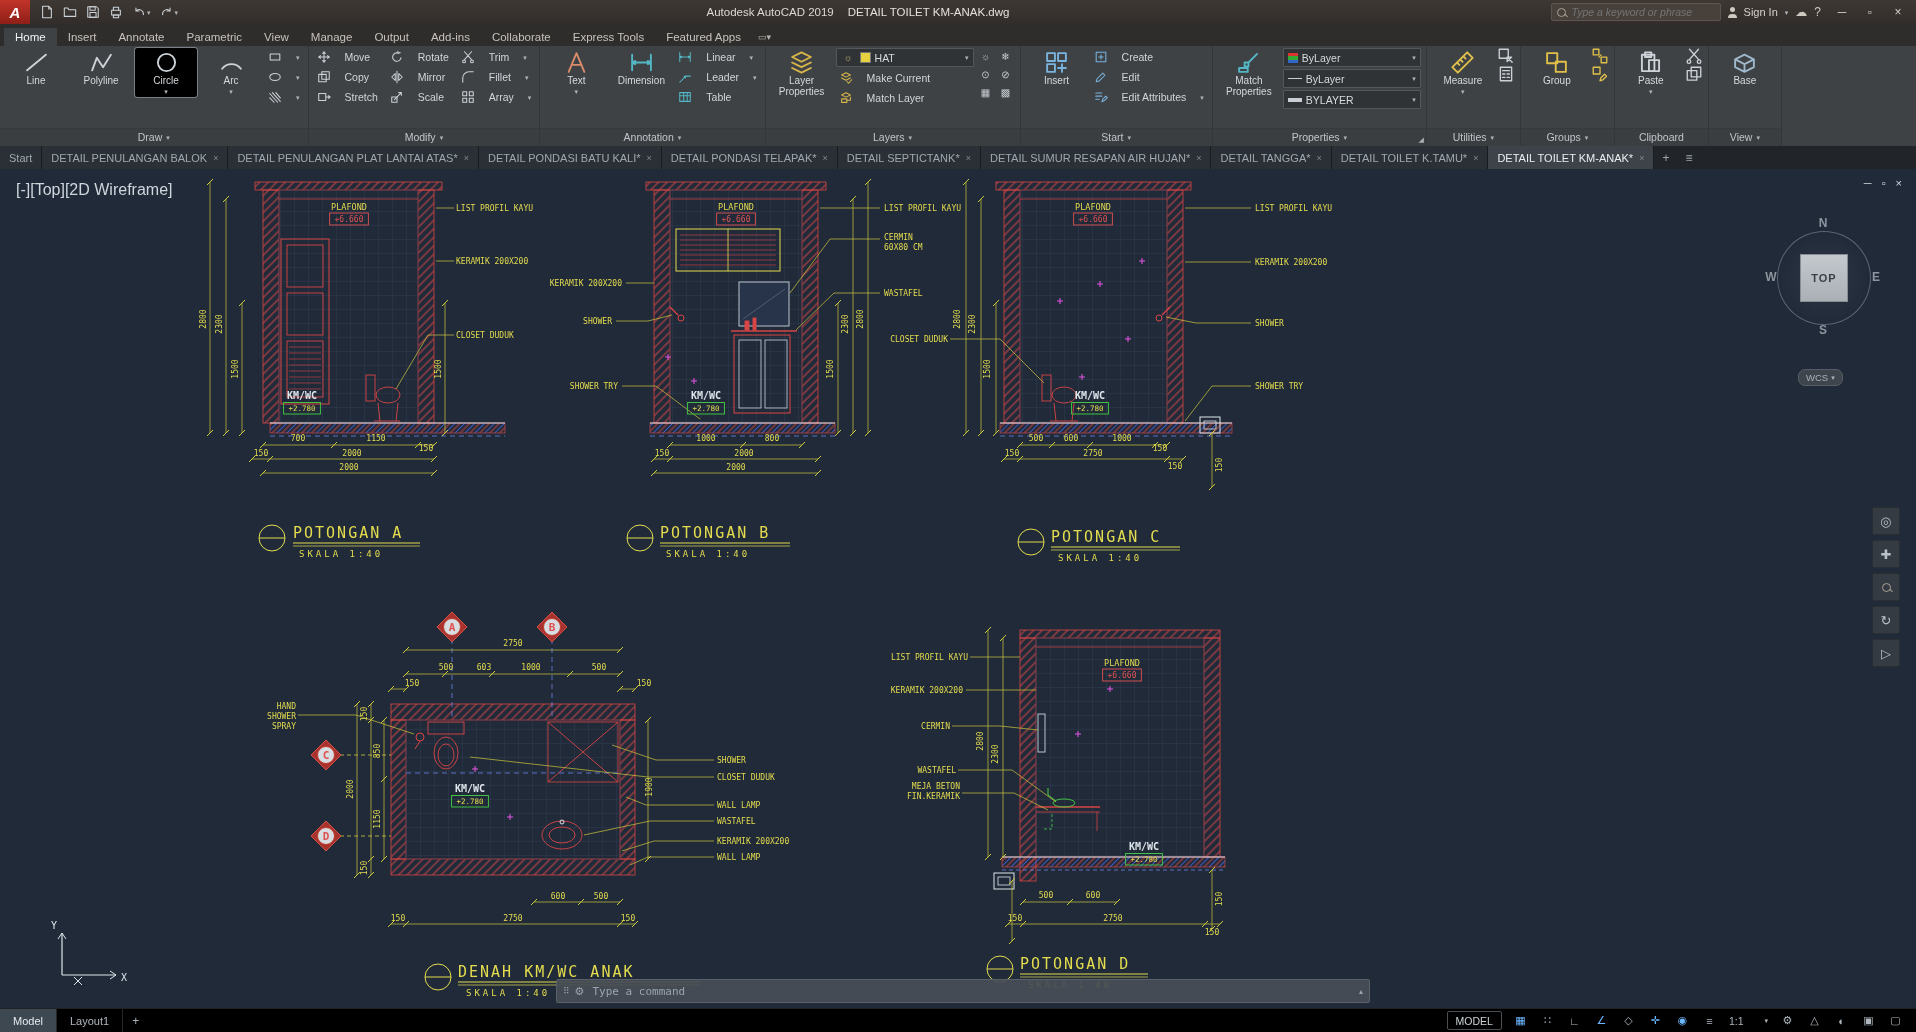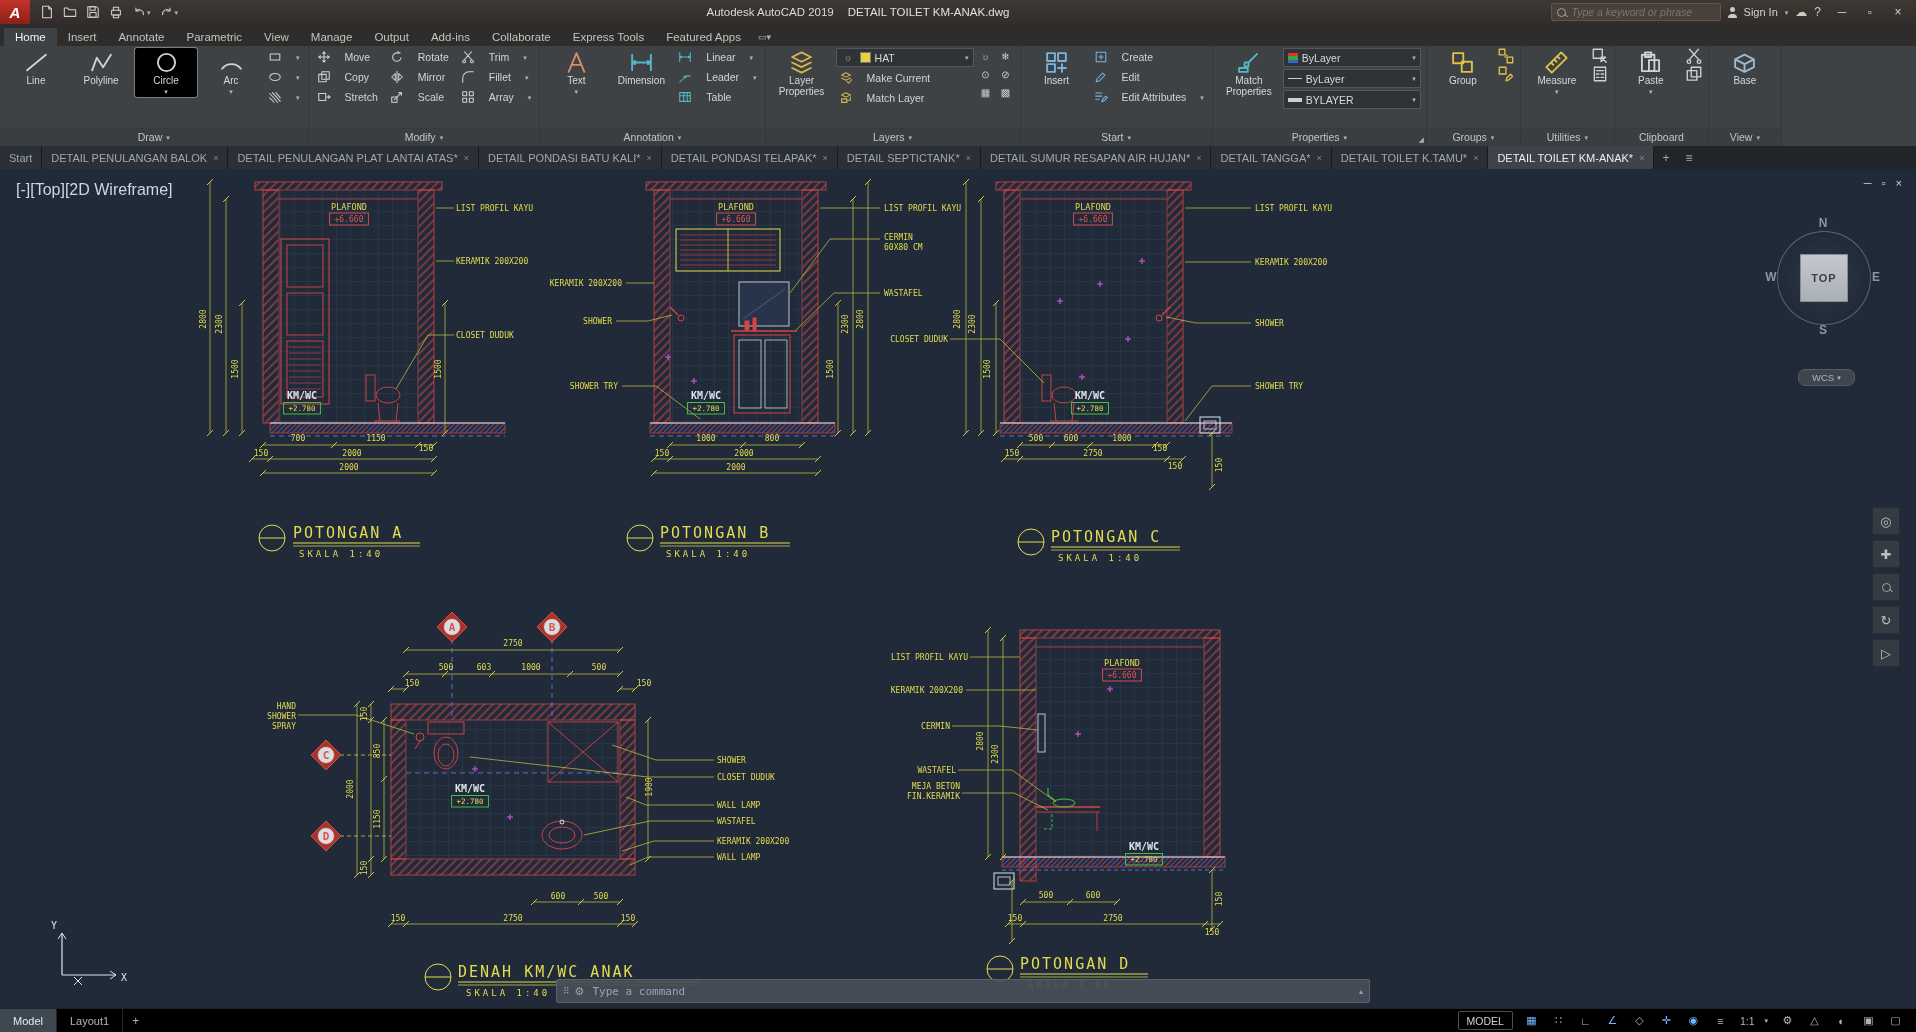--- a/index.html
+++ b/index.html
@@ -65,41 +65,41 @@
 
   
   .canvas{position:relative;flex:1 1 auto;background:#212a39;overflow:hidden;}
   .canvas svg.cad{position:absolute;inset:0;}
   .vp-controls{position:absolute;left:16px;top:12px;color:#cfd6dc;font-size:16px;}
   .vp-winbtns{position:absolute;right:14px;top:8px;display:flex;gap:10px;color:#cfd6dc;font-size:11px;}
   .viewcube{position:absolute;left:1766px;top:46px;width:116px;height:118px;}
   .vc-ring{position:absolute;left:11px;top:16px;width:92px;height:92px;border:1px solid rgba(150,158,168,.5);border-radius:50%;background:radial-gradient(circle,rgba(120,128,138,.16),transparent 72%);}
   .vc-letter{position:absolute;color:#8d959e;font-size:12px;font-weight:bold;transform:translate(-50%,-50%);}
   .vc-top{position:absolute;left:34px;top:39px;width:46px;height:46px;background:linear-gradient(#c3c8cd,#aab0b6);border:1px solid #878d94;color:#3a3f45;font-size:11px;font-weight:bold;display:flex;align-items:center;justify-content:center;letter-spacing:1px;}
-  .wcs{position:absolute;left:1798px;top:200px;height:15px;padding:0 13px;background:#3f454c;border:1px solid #565d66;border-radius:7px;color:#aab2bb;font-size:9.5px;display:flex;align-items:center;gap:3px;}
+  .wcs{position:absolute;left:1798px;top:200px;height:15px;padding:0 7px;background:#3f454c;border:1px solid #565d66;border-radius:7px;color:#aab2bb;font-size:9.5px;display:flex;align-items:center;gap:3px;}
   .navbar{position:absolute;left:1872px;top:338px;display:flex;flex-direction:column;gap:5px;}
   .navbtn{width:26px;height:26px;background:rgba(58,64,70,.78);border:1px solid #2a2e33;border-radius:2px;color:#b8c0c8;font-size:13px;display:flex;align-items:center;justify-content:center;}
   .cmdline{position:absolute;left:556px;top:810px;width:800px;height:22px;background:rgba(72,78,86,.93);border:1px solid #5a6168;border-radius:2px;display:flex;align-items:center;gap:6px;padding:0 6px;z-index:5;}
   .cmdline .grip{color:#9aa2aa;font-size:9px;letter-spacing:-1px;}
   .cmdline .gear{color:#9aa2aa;font-size:11px;}
   .cmdline input{flex:1;background:transparent;border:none;outline:none;color:#c3cad0;font-size:11px;font-family:"DejaVu Sans Mono",monospace;}
   .cmdline input::placeholder{color:#9aa4ae;}
   .cmdline .recent{color:#9aa2aa;font-size:8px;}
 
   
   .bottombar{height:23px;background:#000000;border-top:1px solid #202326;display:flex;align-items:stretch;flex:0 0 auto;}
   .ltabs{display:flex;align-items:stretch;}
   .ltab{display:flex;align-items:center;padding:0 13px;font-size:11px;color:#aeb6bd;border-right:1px solid #24272a;}
   .ltab.active{background:#3e4851;color:#e4eaee;}
   .ltab-plus{display:flex;align-items:center;padding:0 9px;color:#aeb6bd;font-size:12px;}
   .status{margin-left:auto;display:flex;align-items:center;gap:2px;padding-right:8px;}
   .stitem{height:19px;min-width:21px;display:flex;align-items:center;justify-content:center;color:#aeb6bd;font-size:11px;border-radius:2px;padding:0 2px;}
   .stitem.active{color:#6cb8ff;}
   .stmodel{font-size:10.5px;color:#cdd4d9;border:1px solid #4a4f54;padding:0 8px;height:17px;display:flex;align-items:center;margin-right:4px;border-radius:2px;}
-  .stscale{font-size:10.5px;color:#aeb6bd;display:flex;align-items:center;gap:10px;padding:0 5px;}
+  .stscale{font-size:10.5px;color:#aeb6bd;display:flex;align-items:center;gap:21px;padding:0 5px;}
 </style>
 </head>
 <body>
 
 <div id="app">
 
   <div class="titlebar">
     <div class="logo">A</div>
     <div class="qat" id="qat">
         <div class="qbtn">
@@ -463,20 +463,49 @@
         <div class="panel-label">
           <span class="">Properties</span>
           <span class="arrow">▾</span>
           <span class="launcher">◢</span>
         </div>
       </div>
       <div class="panel">
         <div class="panel-body">
           <div class="rbig">
             <svg viewBox="0 0 16 16" style="color:#e0c04a" fill="none" stroke="currentColor" stroke-width="1.2" stroke-linecap="round" stroke-linejoin="round">
+              <path d="M1.5 11L11 1.5L14.5 5L5 14.5zM4.5 8l1.5 1.5M6.5 6L8 7.5M8.5 4L10 5.5"></path>
+            </svg>
+            <span class="blabel">Measure</span>
+            <span class="arrow">▾</span>
+          </div>
+          <div class="col">
+            <div class="rtiny">
+              <svg viewBox="0 0 16 16" style="color:#ccd2d7" fill="none" stroke="currentColor" stroke-width="1.2" stroke-linecap="round" stroke-linejoin="round">
+                <rect x="2" y="2" width="8" height="8"></rect>
+                <path d="M9 9l4.5 4.5M9 13v-4h4z"></path>
+              </svg>
+            </div>
+            <div class="rtiny">
+              <svg viewBox="0 0 16 16" style="color:#ccd2d7" fill="none" stroke="currentColor" stroke-width="1.2" stroke-linecap="round" stroke-linejoin="round">
+                <rect x="3" y="2" width="10" height="12"></rect>
+                <path d="M5 5h6M5 8h2M9 8h2M5 11h2M9 11h2"></path>
+              </svg>
+            </div>
+          </div>
+        </div>
+        <div class="panel-label">
+          <span class="">Utilities</span>
+          <span class="arrow">▾</span>
+        </div>
+      </div>
+      <div class="panel">
+        <div class="panel-body">
+          <div class="rbig">
+            <svg viewBox="0 0 16 16" style="color:#e0c04a" fill="none" stroke="currentColor" stroke-width="1.2" stroke-linecap="round" stroke-linejoin="round">
               <rect x="2" y="2" width="6.5" height="6.5"></rect>
               <rect x="7.5" y="7.5" width="6.5" height="6.5"></rect>
             </svg>
             <span class="blabel">Group</span>
           </div>
           <div class="col">
             <div class="rtiny">
               <svg viewBox="0 0 16 16" style="color:#e0c04a" fill="none" stroke="currentColor" stroke-width="1.2" stroke-linecap="round" stroke-linejoin="round">
                 <rect x="2" y="2" width="5" height="5"></rect>
                 <rect x="9" y="9" width="5" height="5"></rect>
@@ -486,49 +515,20 @@
             <div class="rtiny">
               <svg viewBox="0 0 16 16" style="color:#e0c04a" fill="none" stroke="currentColor" stroke-width="1.2" stroke-linecap="round" stroke-linejoin="round">
                 <rect x="2" y="2" width="6" height="6"></rect>
                 <path d="M8 14l.8-2.6L12 8.2l1.8 1.8l-3.2 3.2z"></path>
               </svg>
             </div>
           </div>
         </div>
         <div class="panel-label">
           <span class="">Groups</span>
-          <span class="arrow">▾</span>
-        </div>
-      </div>
-      <div class="panel">
-        <div class="panel-body">
-          <div class="rbig">
-            <svg viewBox="0 0 16 16" style="color:#e0c04a" fill="none" stroke="currentColor" stroke-width="1.2" stroke-linecap="round" stroke-linejoin="round">
-              <path d="M1.5 11L11 1.5L14.5 5L5 14.5zM4.5 8l1.5 1.5M6.5 6L8 7.5M8.5 4L10 5.5"></path>
-            </svg>
-            <span class="blabel">Measure</span>
-            <span class="arrow">▾</span>
-          </div>
-          <div class="col">
-            <div class="rtiny">
-              <svg viewBox="0 0 16 16" style="color:#ccd2d7" fill="none" stroke="currentColor" stroke-width="1.2" stroke-linecap="round" stroke-linejoin="round">
-                <rect x="2" y="2" width="8" height="8"></rect>
-                <path d="M9 9l4.5 4.5M9 13v-4h4z"></path>
-              </svg>
-            </div>
-            <div class="rtiny">
-              <svg viewBox="0 0 16 16" style="color:#ccd2d7" fill="none" stroke="currentColor" stroke-width="1.2" stroke-linecap="round" stroke-linejoin="round">
-                <rect x="3" y="2" width="10" height="12"></rect>
-                <path d="M5 5h6M5 8h2M9 8h2M5 11h2M9 11h2"></path>
-              </svg>
-            </div>
-          </div>
-        </div>
-        <div class="panel-label">
-          <span class="">Utilities</span>
           <span class="arrow">▾</span>
         </div>
       </div>
       <div class="panel">
         <div class="panel-body">
           <div class="rbig">
             <svg viewBox="0 0 16 16" style="color:#ccd2d7" fill="none" stroke="currentColor" stroke-width="1.2" stroke-linecap="round" stroke-linejoin="round">
               <rect x="2.5" y="3" width="8" height="10.5"></rect>
               <rect x="4.5" y="1.5" width="4" height="3"></rect>
               <rect x="7" y="6.5" width="6.5" height="7"></rect>

